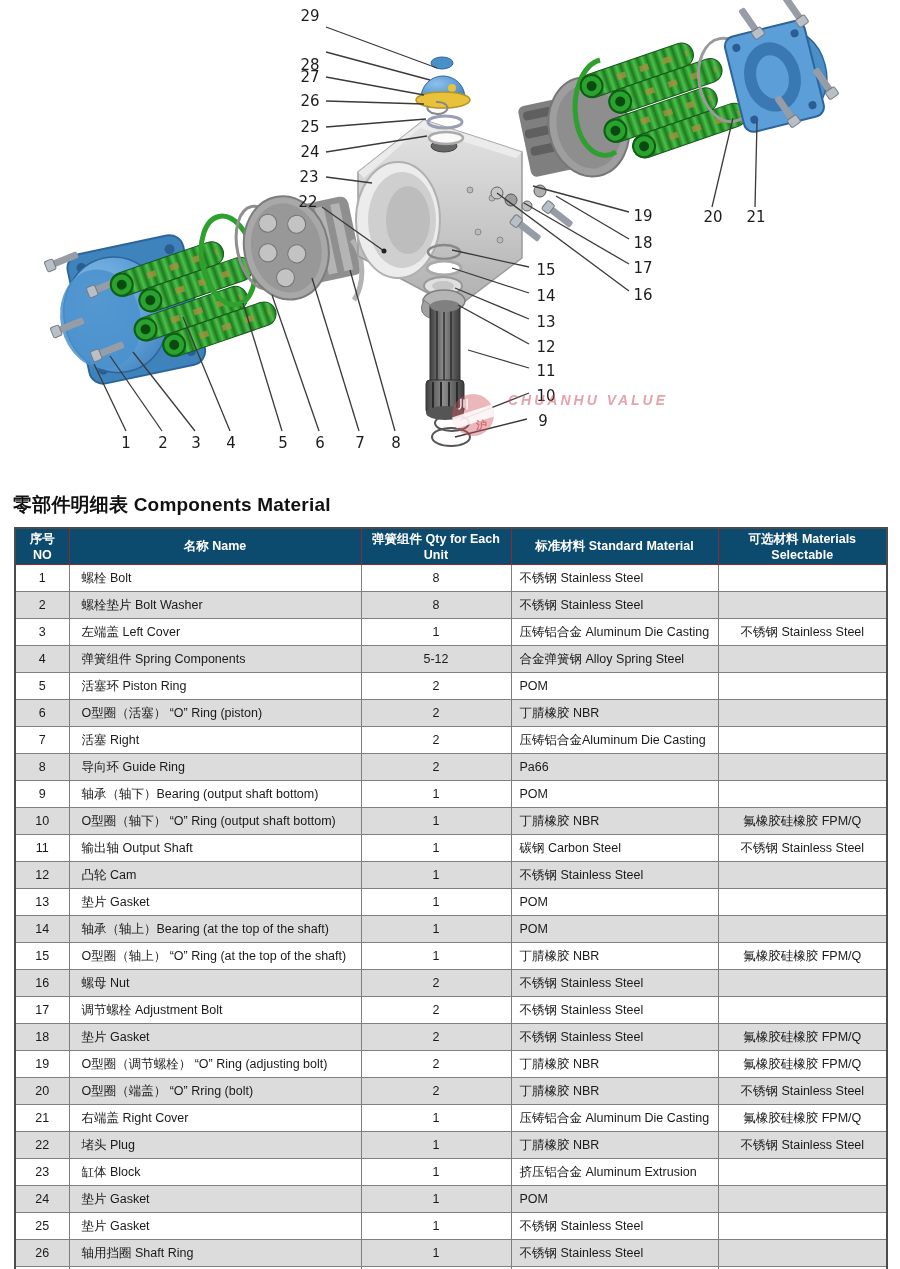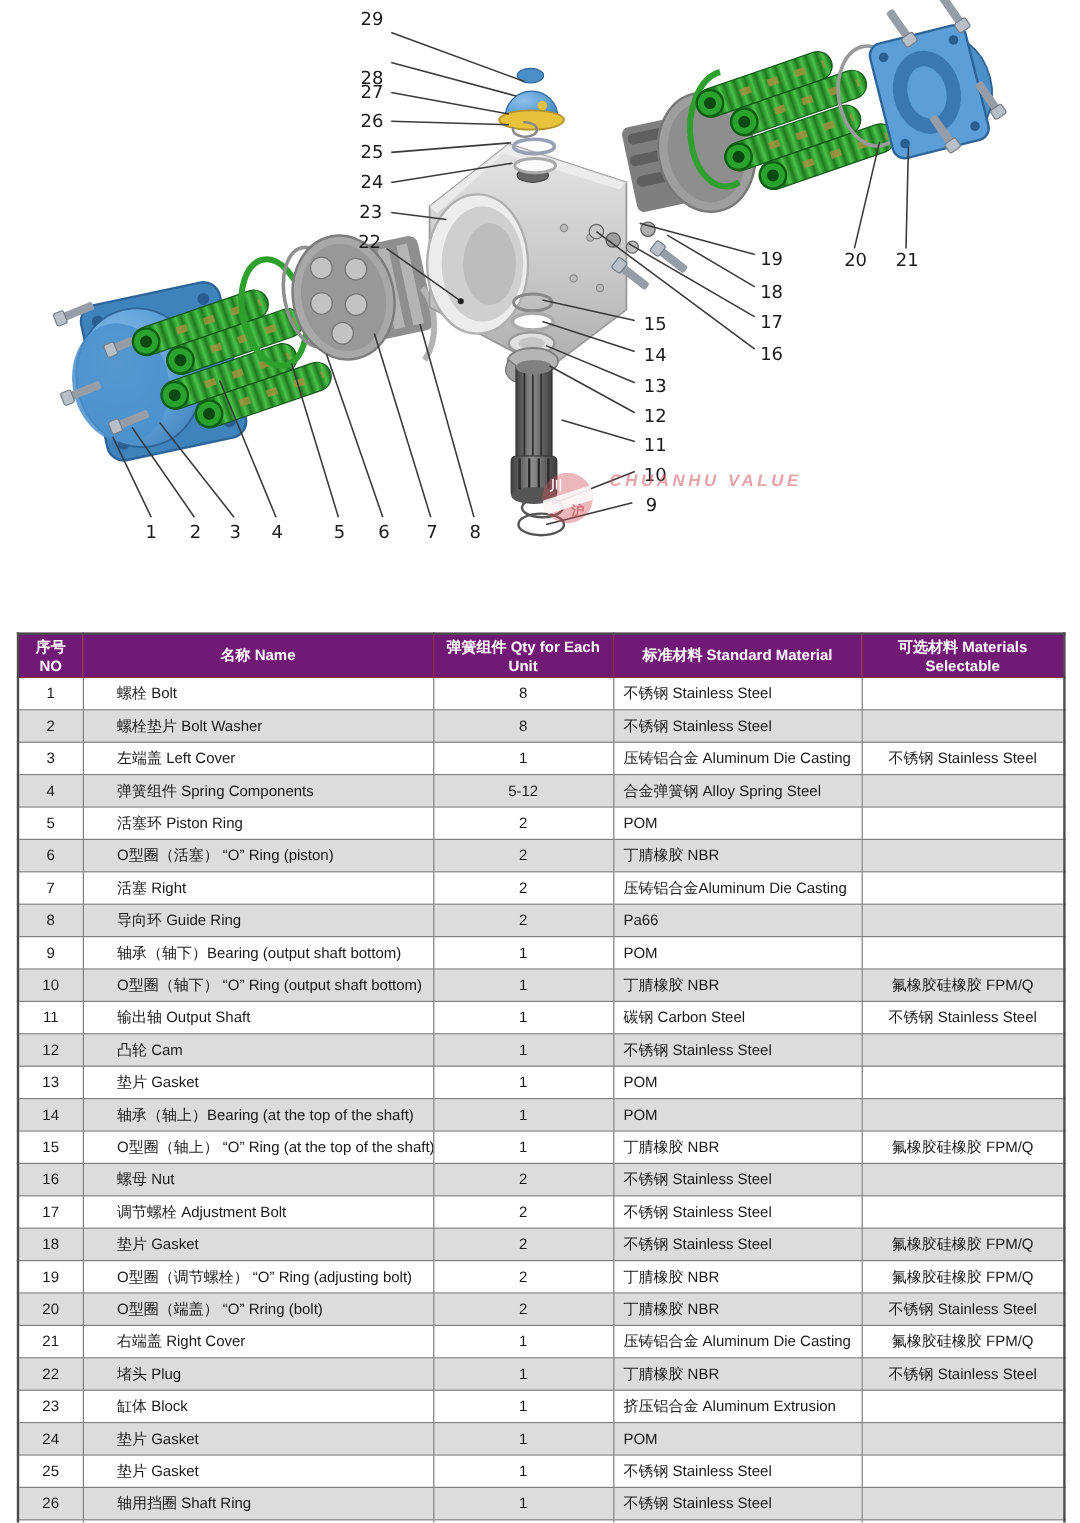--- a/index.html
+++ b/index.html
@@ -23,27 +23,27 @@
   .wm-line1{font-size:36px;font-weight:bold;letter-spacing:10px;color:rgba(208,88,98,.46);
             line-height:1.0;white-space:nowrap;}
   .wm-line2{font-size:14px;font-weight:bold;font-style:italic;letter-spacing:3px;
             color:rgba(208,88,98,.55);margin-top:4px;margin-left:6px;white-space:nowrap;}
   
   .page-title{position:absolute;left:13px;top:492px;font-size:19px;font-weight:bold;color:#111;
               letter-spacing:.2px;}
   
   .materials-table{position:absolute;left:14px;top:527px;width:872px;border-collapse:collapse;
                    table-layout:fixed;font-size:12.5px;border:2px solid #4c4c4c;}
-  .materials-table th{background:#701a75;color:#fff;font-weight:bold;height:26px;
+  .materials-table th{background:#0c4a6e;color:#fff;font-weight:bold;height:26px;
                       border:1px solid #8a2a2e;padding:2px 4px;font-size:12.5px;}
   .materials-table td{height:24px;border:1px solid #7f7f7f;padding:1px 6px;line-height:1.15;
                       background:#fff;overflow:hidden;white-space:nowrap;}
   .materials-table tr.alt td{background:#DCDCDC;}
   .materials-table td.c0{text-align:center;width:54px;}
-  .materials-table td.c1{text-align:left;width:292px;padding-left:28px;}
+  .materials-table td.c1{text-align:left;width:292px;padding-left:12px;}
   .materials-table td.c2{text-align:center;width:150px;}
   .materials-table td.c3{text-align:left;width:207px;padding-left:8px;}
   .materials-table td.c4{text-align:center;width:169px;}
 </style>
 </head>
 <body>
 
 <div id="page">
 
   <div class="diagram">
@@ -300,20 +300,21 @@
       <div class="wm-logo">
         <span class="wm-ch t">川</span>
         <span class="wm-ch b">沪</span>
       </div>
       <div class="wm-text">
         <span class="wm-line2">CHUANHU VALUE</span>
       </div>
     </div>
   </div>
 
+  <div class="page-title">零部件明细表 Components Material</div>
 
   <table class="materials-table">
     <colgroup>
       <col style="width:54px">
         <col style="width:292px">
         <col style="width:150px">
       <col style="width:207px">
         <col style="width:169px">
     </colgroup>
     <thead>

